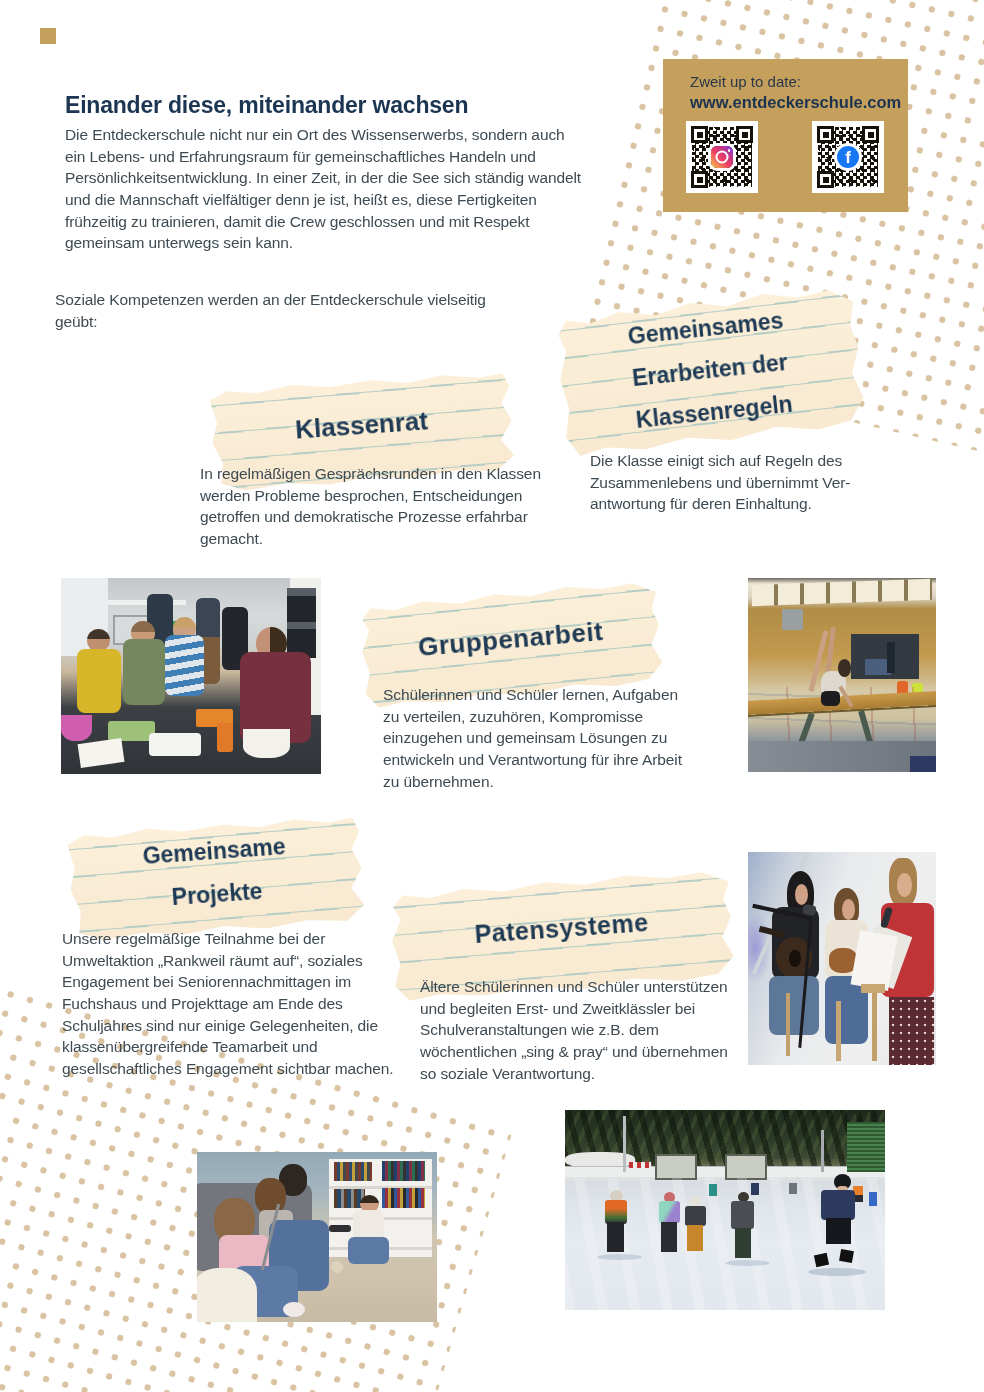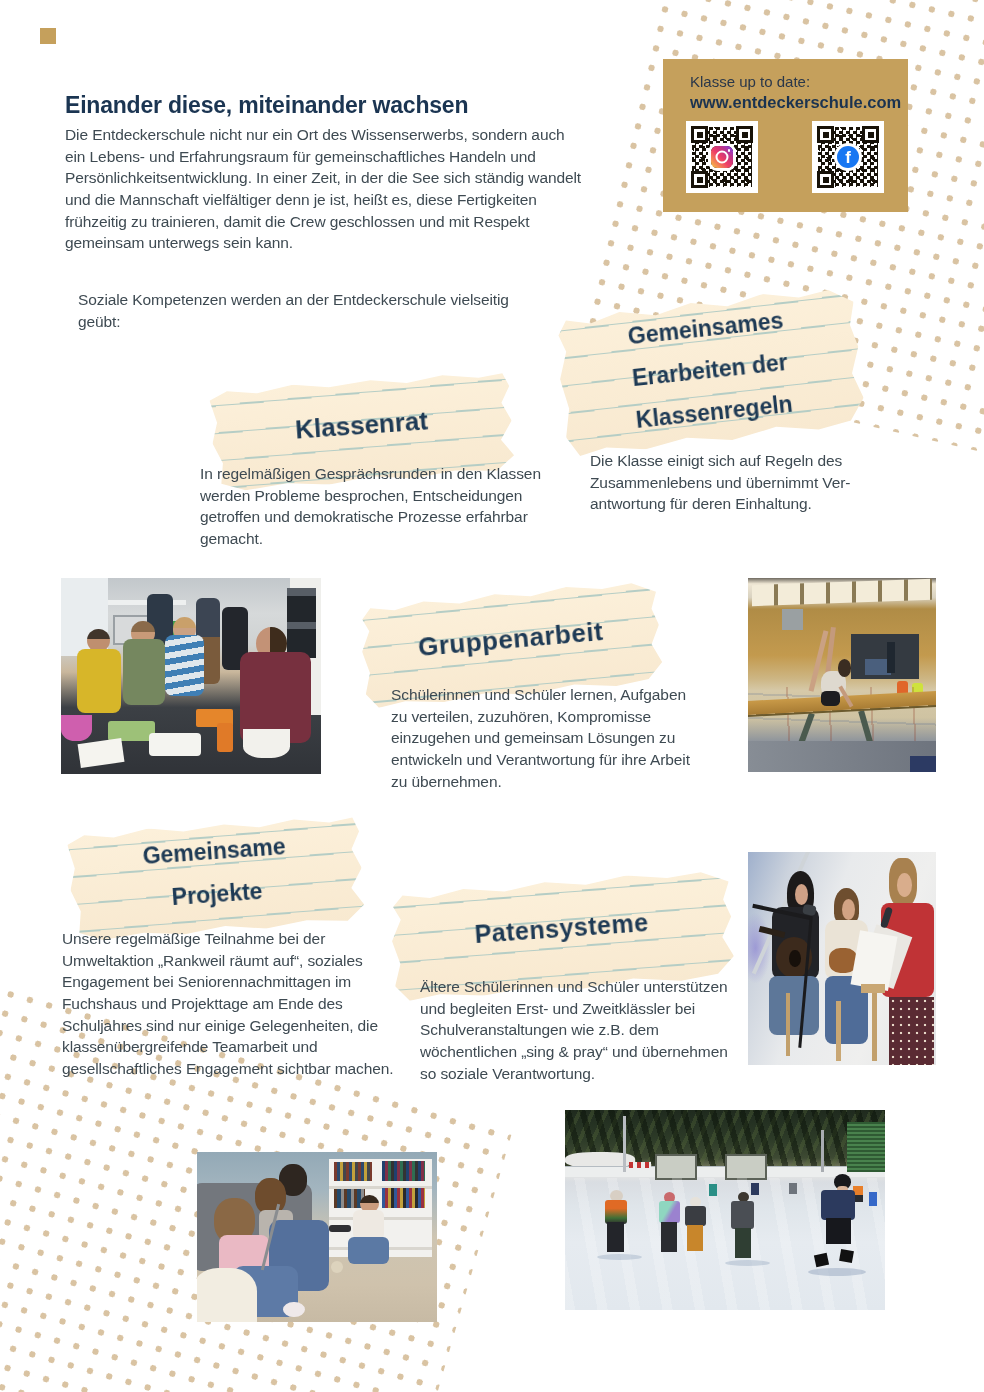--- a/index.html
+++ b/index.html
@@ -16,24 +16,24 @@
              transform:rotate(16deg); transform-origin:top left; }
   .accent-square { position:absolute; left:40px; top:28px; width:16px; height:16px;
                    background:#c5a05c; z-index:2; }
 
   
   .title { position:absolute; left:65px; top:92px; margin:0; z-index:5;
            font-size:23px; font-weight:bold; color:#1b3552; letter-spacing:-0.2px; }
   .body  { position:absolute; margin:0; z-index:5; color:#3e4a52;
            font-size:15.5px; line-height:1.4; letter-spacing:-0.1px; }
   .intro  { left:65px; top:124px; width:520px; }
-  .intro2 { left:78px; top:289px; width:440px; }
+  .intro2 { left:55px; top:289px; width:440px; }
   .txt-s0 { left:590px; top:450px; width:302px; }
   .txt-s1 { left:200px; top:463px; width:350px; }
-  .txt-s2 { left:391px; top:684px; width:300px; }
+  .txt-s2 { left:383px; top:684px; width:300px; }
   .txt-s3 { left:62px;  top:928px; width:336px; }
   .txt-s4 { left:420px; top:976px; width:326px; }
 
   
   .infobox { position:absolute; left:663px; top:59px; width:245px; height:153px;
              background:#c5a05c; z-index:4; }
   .ib-label { position:absolute; left:27px; top:14px; font-size:15px; color:#2a3749; }
   .ib-url   { position:absolute; left:27px; top:34px; font-size:16.5px; font-weight:bold; color:#1b3350; }
   .qr { position:absolute; top:62px; width:72px; height:72px; background:#fff; }
   .qr-1 { left:23px; } .qr-2 { left:149px; }
@@ -101,21 +101,21 @@
 
   <div class="dots dots-tr"></div>
   <div class="dots dots-bl"></div>
   <div class="accent-square"></div>
 
   <h1 class="title">Einander diese, miteinander wachsen</h1>
   <p class="body intro">Die Entdeckerschule nicht nur ein Ort des Wissenserwerbs, sondern auch ein Lebens- und Erfahrungsraum für gemeinschaftliches Handeln und Persönlichkeitsentwicklung. In einer Zeit, in der die See sich ständig wandelt und die Mannschaft vielfältiger denn je ist, heißt es, diese Fertigkeiten frühzeitig zu trainieren, damit die Crew geschlossen und mit Respekt gemeinsam unterwegs sein kann.</p>
   <p class="body intro2">Soziale Kompetenzen werden an der Entdeckerschule vielseitig geübt:</p>
 
   <div class="infobox">
-    <div class="ib-label">Klasse up to date:</div>
+    <div class="ib-label">Zweit up to date:</div>
     <div class="ib-url">www.entdeckerschule.com</div>
     <div class="qr qr-1">
       <span class="qr-noise"></span>
       <span class="finder f-tl"></span>
       <span class="finder f-tr"></span>
       <span class="finder f-bl"></span>
       <span class="qr-icon ig">
         <span class="ig-lens"></span>
         <span class="ig-dot"></span>
       </span>

